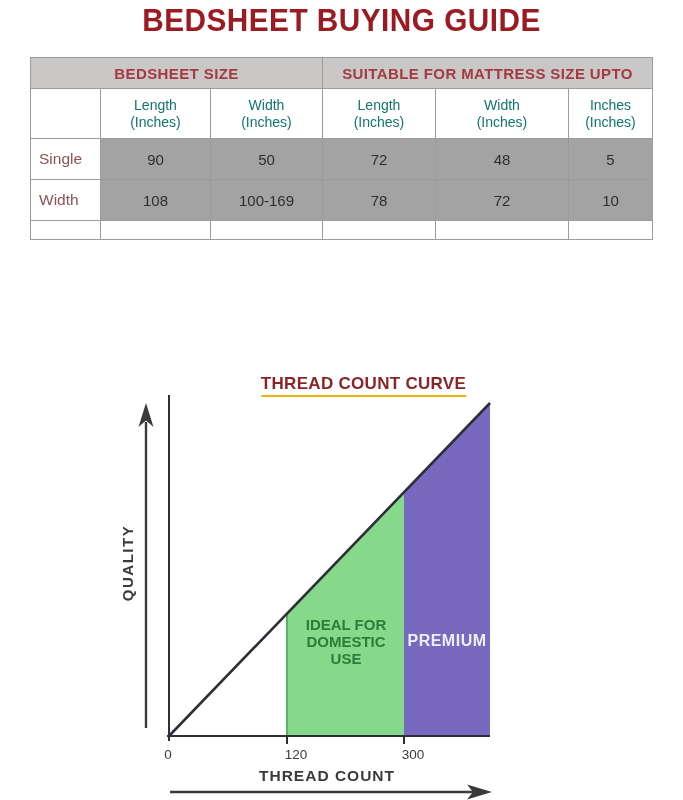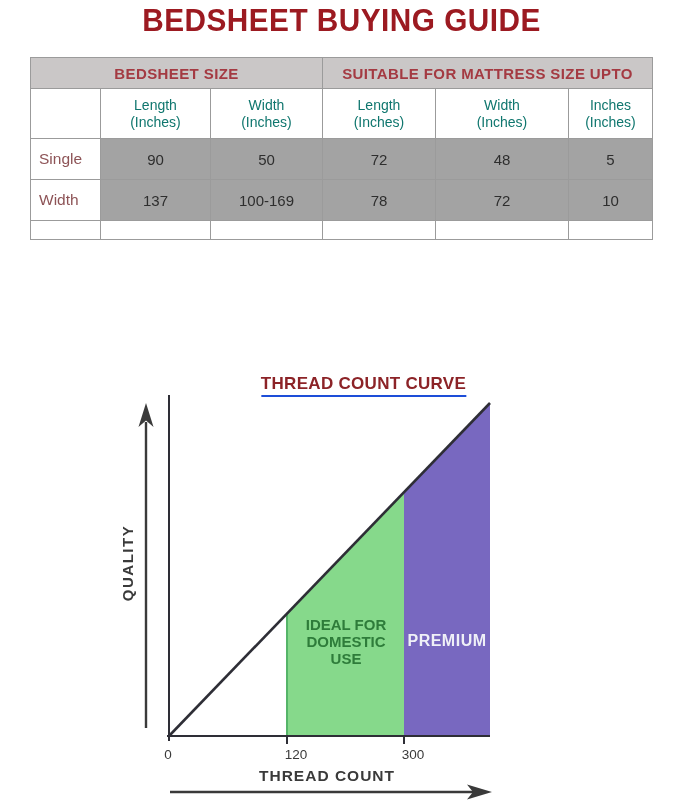--- a/index.html
+++ b/index.html
@@ -39,21 +39,21 @@
   tr.data-row td{
     color:#2e2e2e;font-size:15px;text-align:center;background:#a3a3a3;
   }
   tr.empty-row{height:19px;}
   tr.empty-row td,tr.empty-row th{background:#fff;}
   
   .chart{position:absolute;left:0;top:370px;width:683px;height:430px;}
   .chart-title{
     position:absolute;top:4px;left:50%;transform:translateX(calc(-50% + 22px));
     font-size:17px;font-weight:bold;color:#8c2327;letter-spacing:.3px;
-    border-bottom:2px solid #1d4ed8;padding-bottom:1px;white-space:nowrap;
+    border-bottom:2px solid #eab308;padding-bottom:1px;white-space:nowrap;
   }
   .chart svg{position:absolute;left:0;top:0;}
   .chart text{font-family:"Liberation Sans", sans-serif;}
 </style>
 </head>
 <body>
 
 <h1 class="page-title">BEDSHEET BUYING GUIDE</h1>
 
 <table class="size-table">
@@ -98,21 +98,21 @@
     <tr class="data-row">
       <th>Single</th>
       <td>90</td>
       <td>50</td>
       <td>72</td>
       <td>48</td>
       <td>5</td>
     </tr>
     <tr class="data-row">
       <th>Width</th>
-      <td>137</td>
+      <td>108</td>
       <td>100-169</td>
       <td>78</td>
       <td>72</td>
       <td>10</td>
     </tr>
     <tr class="empty-row">
       <th></th>
       <td></td>
         <td></td>
       <td></td>

